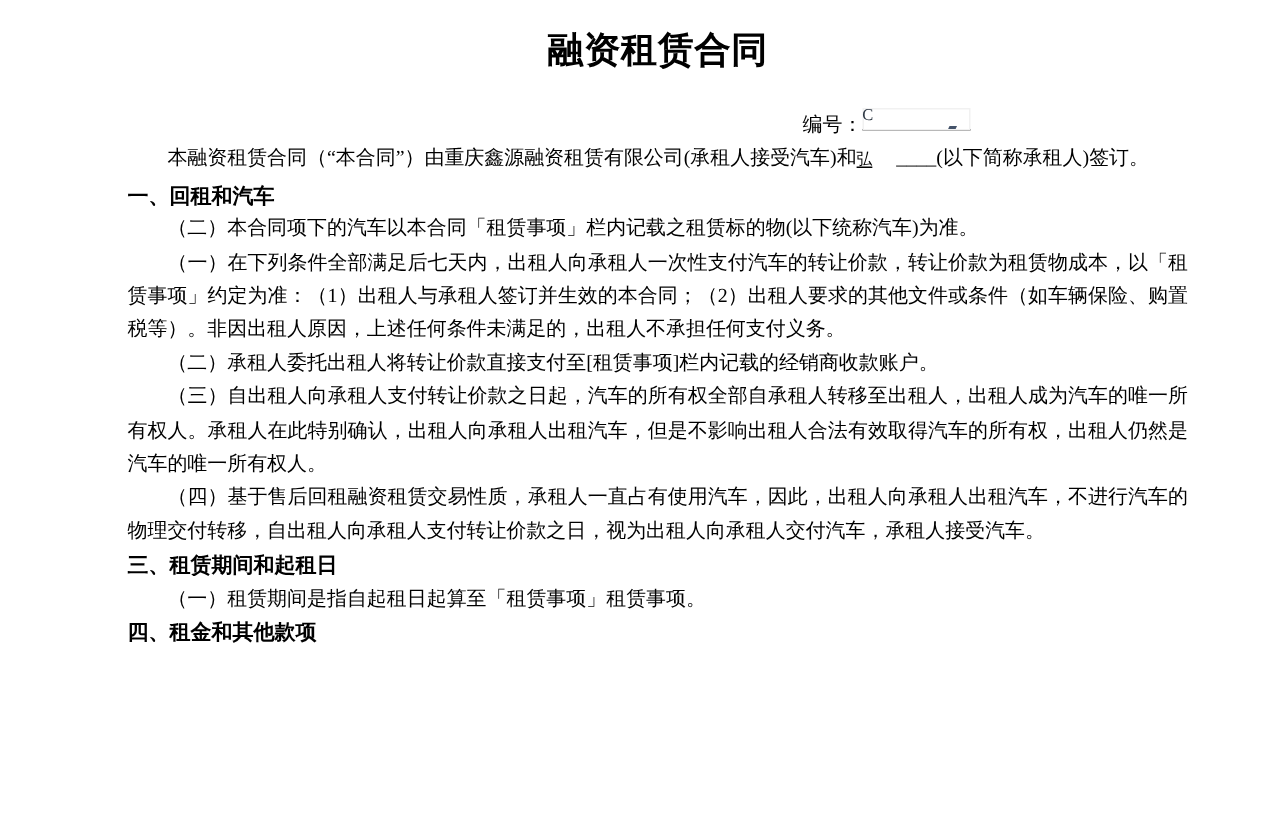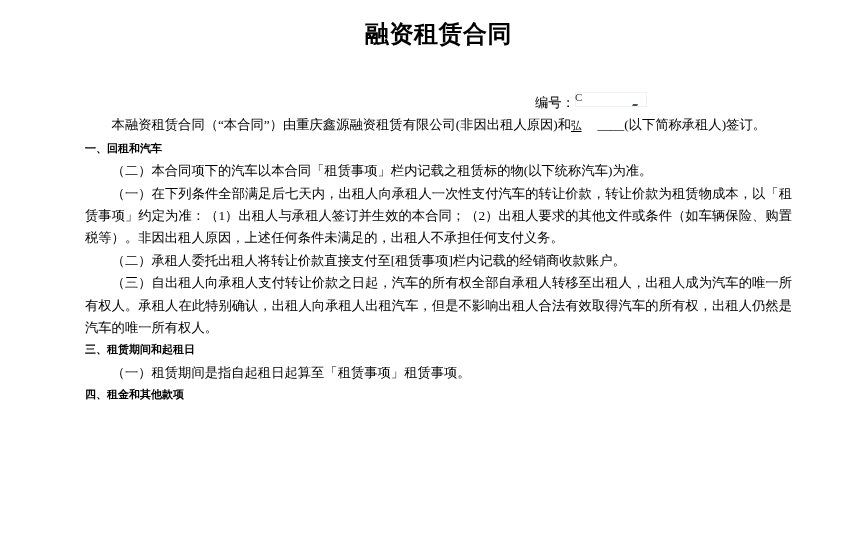--- a/index.html
+++ b/index.html
@@ -21,21 +21,21 @@
   .doc-title {
     font-family: "Liberation Sans", "DejaVu Sans", sans-serif;
     font-weight: bold;
     font-size: 24px;
     line-height: 28px;
     text-align: center;
     margin: 6px 0 0 0;
     letter-spacing: 0.5px;
   }
   .number-line {
-    margin-top: 44px;
+    margin-top: 24px;
     font-size: 13.3px;
     line-height: 22.4px;
     padding-left: 450px;
     white-space: nowrap;
   }
   .number-label { display: inline; }
   .number-blank {
     display: inline-block;
     width: 72px;
     height: 15px;
@@ -66,44 +66,45 @@
     text-align: justify;
   }
   .lessee-visible {
     font-size: 10.5px;
     text-decoration: underline;
     text-underline-offset: 2px;
   }
   .blank-gap { display: inline-block; width: 16px; }
   .blank-underscores { letter-spacing: 0; }
   .sec-heading {
-    font-family: Liberation Mono, monospace;
+    font-family: Liberation Sans, sans-serif;
     font-weight: bold;
-    font-size: 11px;
+    font-size: 14px;
     line-height: 22.4px;
     margin: 0;
   }
 </style>
 </head>
 <body>
 
 <div class="page">
 
   <h1 class="doc-title">融资租赁合同</h1>
 
   <div class="number-line">
     <span class="number-label">编号：</span><span class="number-blank"><span class="number-visible">C</span><span class="redaction-artifact"></span></span>
   </div>
 
-  <p class="intro"><span>本融资租赁合同（“本合同”）由重庆鑫源融资租赁有限公司(非因出租人原因)和</span><span class="lessee-visible">弘</span><span class="blank-gap"></span><span class="blank-underscores">____</span><span>(以下简称承租人)签订。</span></p>
+  <p class="intro"><span>本融资租赁合同（“本合同”）由重庆鑫源融资租赁有限公司(承租人接受汽车)和</span><span class="lessee-visible">弘</span><span class="blank-gap"></span><span class="blank-underscores">____</span><span>(以下简称承租人)签订。</span></p>
 
   <div id="sections">
       <div class="sec-heading">一、回租和汽车</div>
       <p class="para">（二）本合同项下的汽车以本合同「租赁事项」栏内记载之租赁标的物(以下统称汽车)为准。</p>
       <p class="para">（一）在下列条件全部满足后七天内，出租人向承租人一次性支付汽车的转让价款，转让价款为租赁物成本，以「租赁事项」约定为准：（1）出租人与承租人签订并生效的本合同；（2）出租人要求的其他文件或条件（如车辆保险、购置税等）。非因出租人原因，上述任何条件未满足的，出租人不承担任何支付义务。</p>
       <p class="para">（二）承租人委托出租人将转让价款直接支付至[租赁事项]栏内记载的经销商收款账户。</p>
       <p class="para">（三）自出租人向承租人支付转让价款之日起，汽车的所有权全部自承租人转移至出租人，出租人成为汽车的唯一所有权人。承租人在此特别确认，出租人向承租人出租汽车，但是不影响出租人合法有效取得汽车的所有权，出租人仍然是汽车的唯一所有权人。</p>
+      <p class="para">（四）基于售后回租融资租赁交易性质，承租人一直占有使用汽车，因此，出租人向承租人出租汽车，不进行汽车的物理交付转移，自出租人向承租人支付转让价款之日，视为出租人向承租人交付汽车，承租人接受汽车。</p>
       <div class="sec-heading">三、租赁期间和起租日</div>
       <p class="para">（一）租赁期间是指自起租日起算至「租赁事项」租赁事项。</p>
       <div class="sec-heading">四、租金和其他款项</div>
     </div>
 
 </div>
 
 </body></html>

